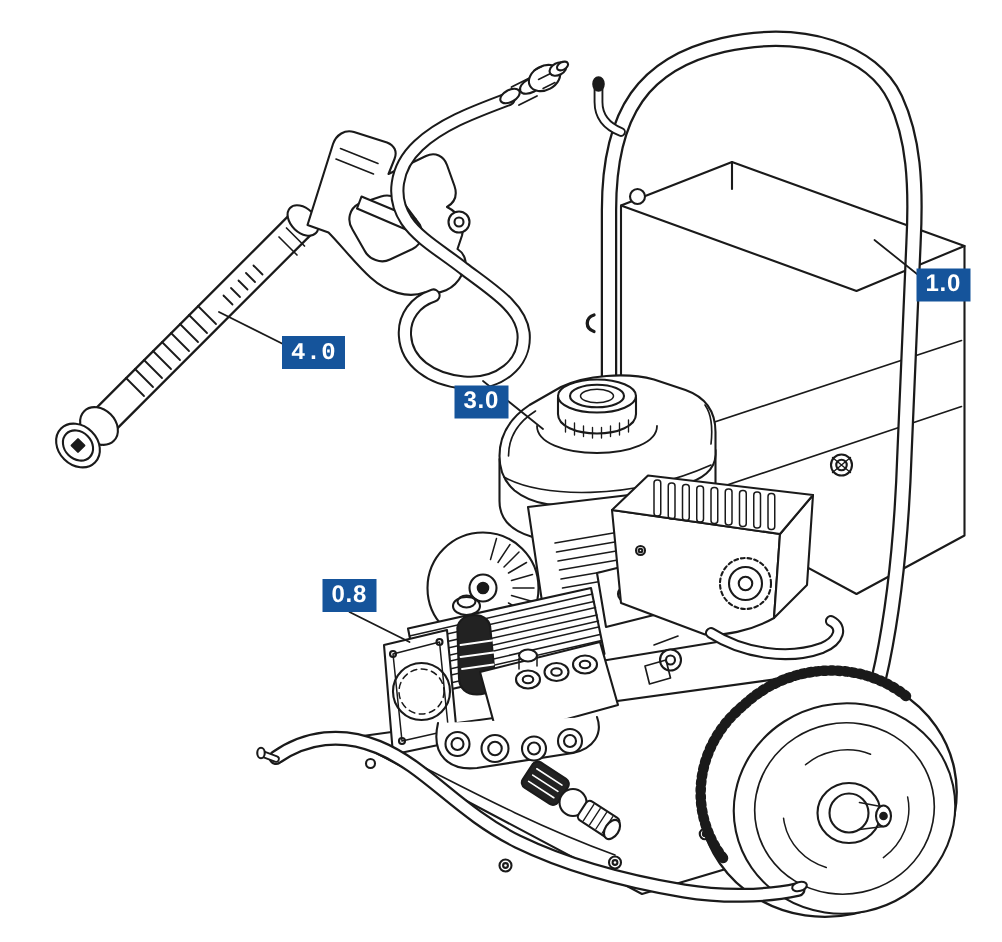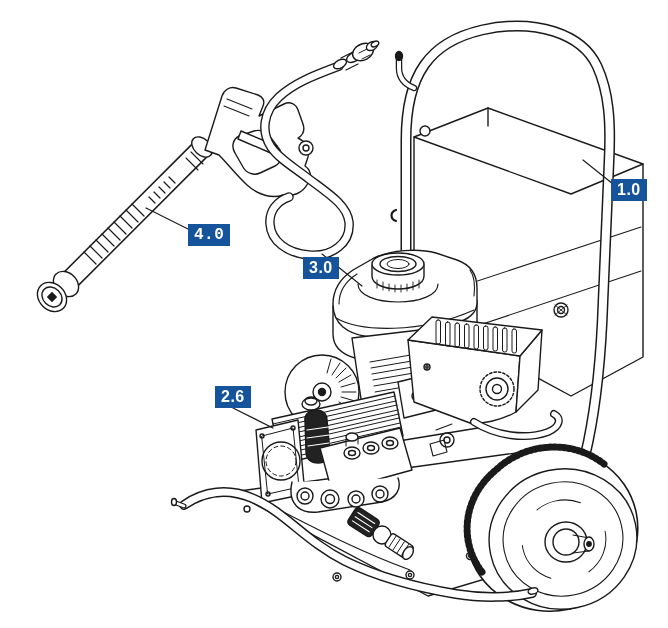--- a/index.html
+++ b/index.html
@@ -242,16 +242,16 @@
     <g stroke-width="1.2">
       <path d="M583,160 L613,184"></path>
       <path d="M233,408 L273,428"></path>
       <path d="M322,254 L362,286"></path>
       <path d="M146,208 L190,230"></path>
     </g>
   </g>
 </svg>
 
   <div class="callout" style="left: 611px; top: 179px; background: rgb(21, 84, 155); color: rgb(255, 255, 255);">1.0</div>
-  <div class="callout" style="left: 215px; top: 386px; background: rgb(21, 84, 155); color: rgb(255, 255, 255);">2.6</div>
+  <div class="callout" style="left: 215px; top: 386px; background: rgb(21, 84, 155); color: rgb(255, 255, 255);">0.8</div>
   <div class="callout" style="left: 303px; top: 233px; background: rgb(21, 84, 155); color: rgb(255, 255, 255); margin-top: 24px;">3.0</div>
   <div class="callout" style="left: 188px; top: 224px; background: rgb(21, 84, 155); color: rgb(255, 255, 255); font-family: Liberation Mono, monospace;">4.0</div>
 </div>
 
 </body></html>

